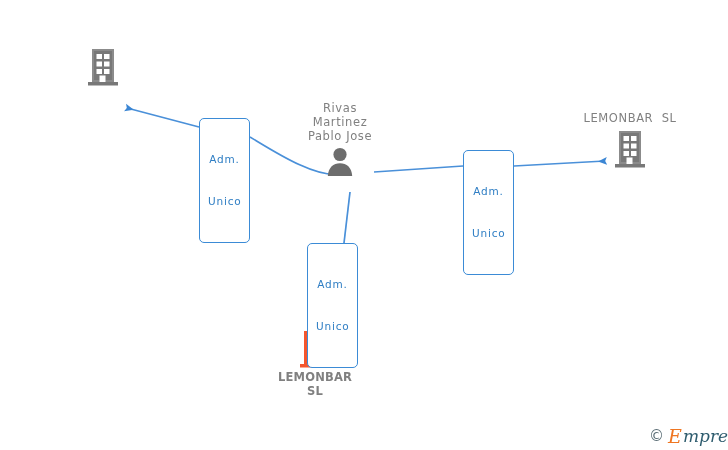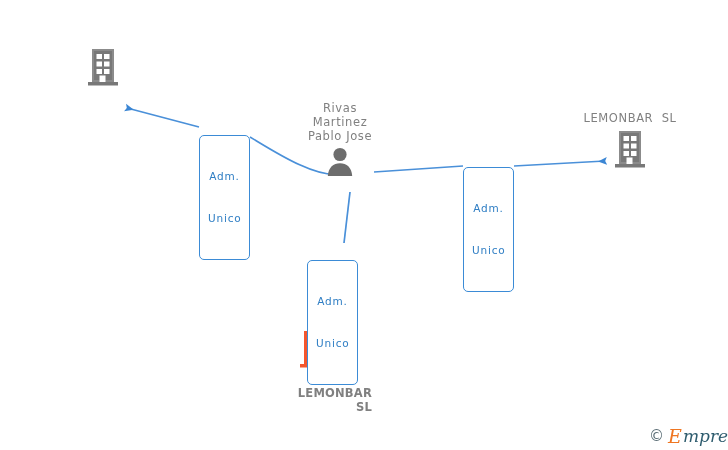--- a/index.html
+++ b/index.html
@@ -49,21 +49,20 @@
     border: 1.6px solid #3b8bd6;
     border-radius: 5px;
     color: #2f7ec4;
     font-size: 10.5px;
     line-height: 14px;
     letter-spacing: 0.8px;
     text-align: center;
     padding: 5px 8px 6px 8px;
     box-sizing: border-box;
     white-space: pre;
-    margin-top: 17px;
   }
   .rel-box span { display: block; }
   .brand {
     position: absolute;
     display: flex;
     align-items: center;
     gap: 4px;
   }
   .brand-c {
     color: #5c6f77;
@@ -166,21 +165,21 @@
         <rect x="10.5" y="6" width="5.5" height="5" fill="#ffffff"></rect>
         <rect x="18" y="6" width="5.5" height="5" fill="#ffffff"></rect>
         <rect x="10.5" y="13.5" width="5.5" height="5" fill="#ffffff"></rect>
         <rect x="18" y="13.5" width="5.5" height="5" fill="#ffffff"></rect>
         <rect x="10.5" y="21" width="5.5" height="5" fill="#ffffff"></rect>
         <rect x="18" y="21" width="5.5" height="5" fill="#ffffff"></rect>
         <rect x="13.5" y="27.5" width="6" height="6.5" fill="#ffffff"></rect>
         <rect x="2" y="34" width="30" height="3.5" fill="#f4562d"></rect>
       </svg>
     </span>
-    <div class="node-label bold" style="margin-top:16px;text-align:right;">LEMONBAR
+    <div class="node-label bold" style="margin-top:0;">LEMONBAR
 SL</div>
   </div>
 
   <div class="rel-box" style="left:199px; top:118px; width:51px;">
     <span>Adm.</span>
     <span>Unico</span>
   </div>
 
   <div class="rel-box" style="left:463px; top:150px; width:51px;">
     <span>Adm.</span>

